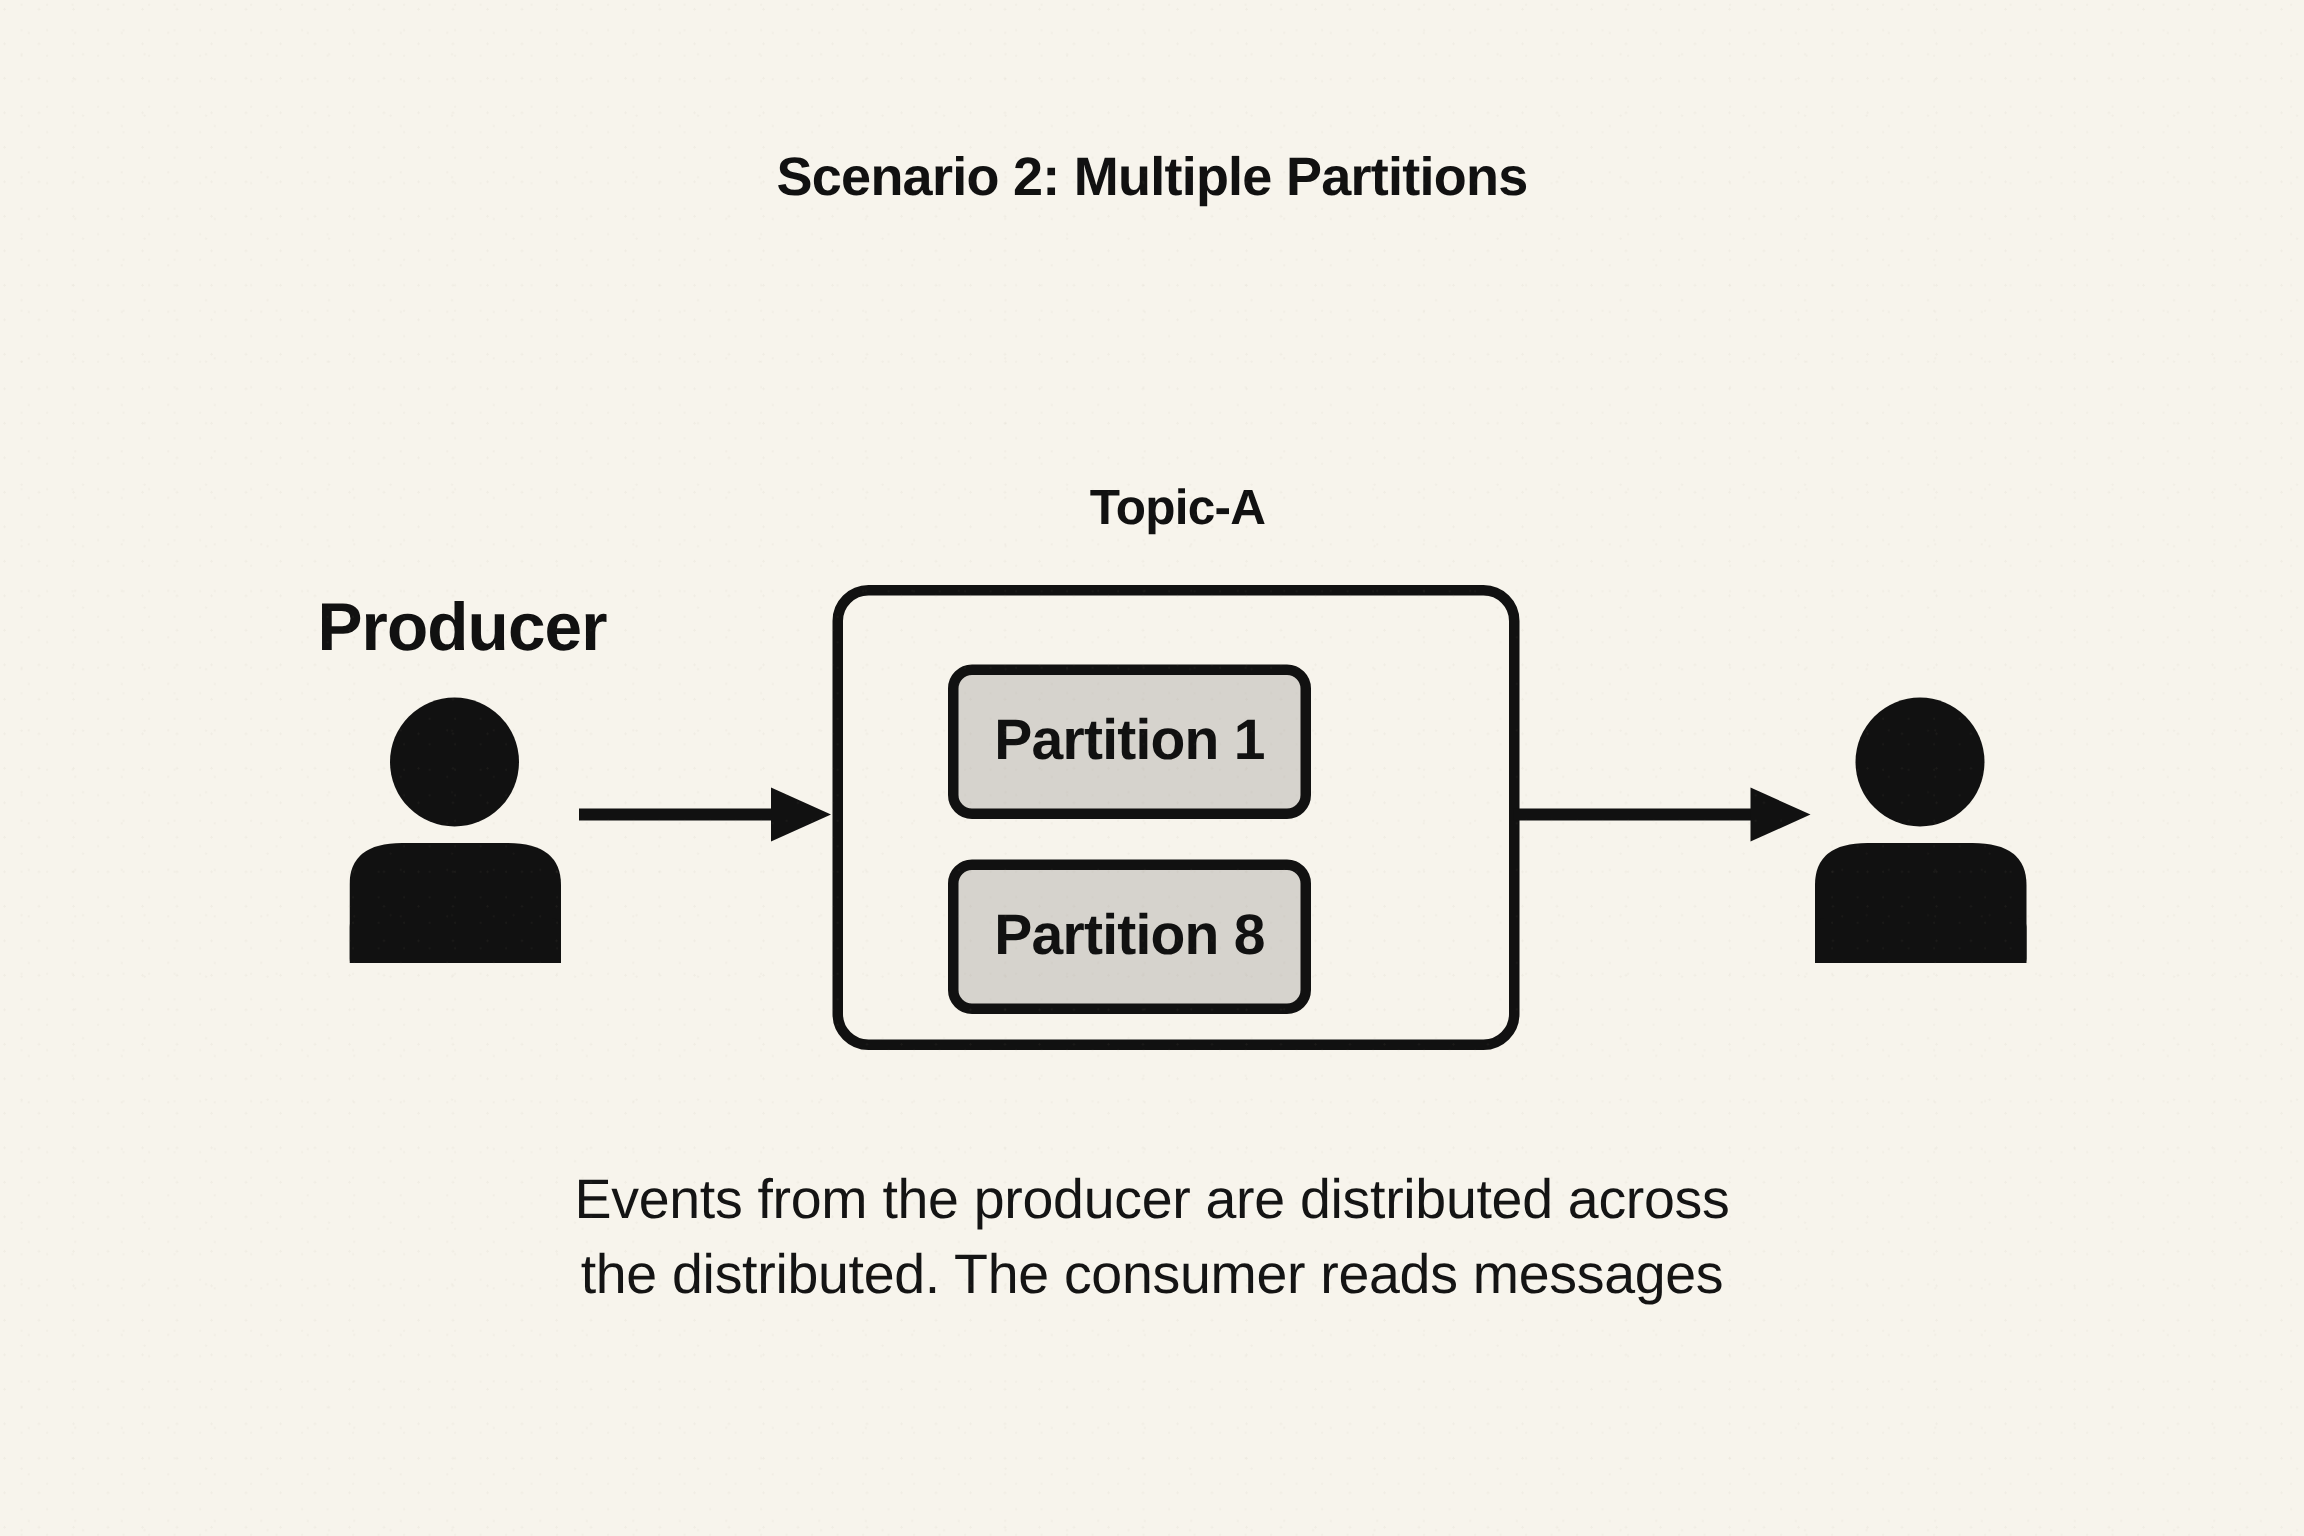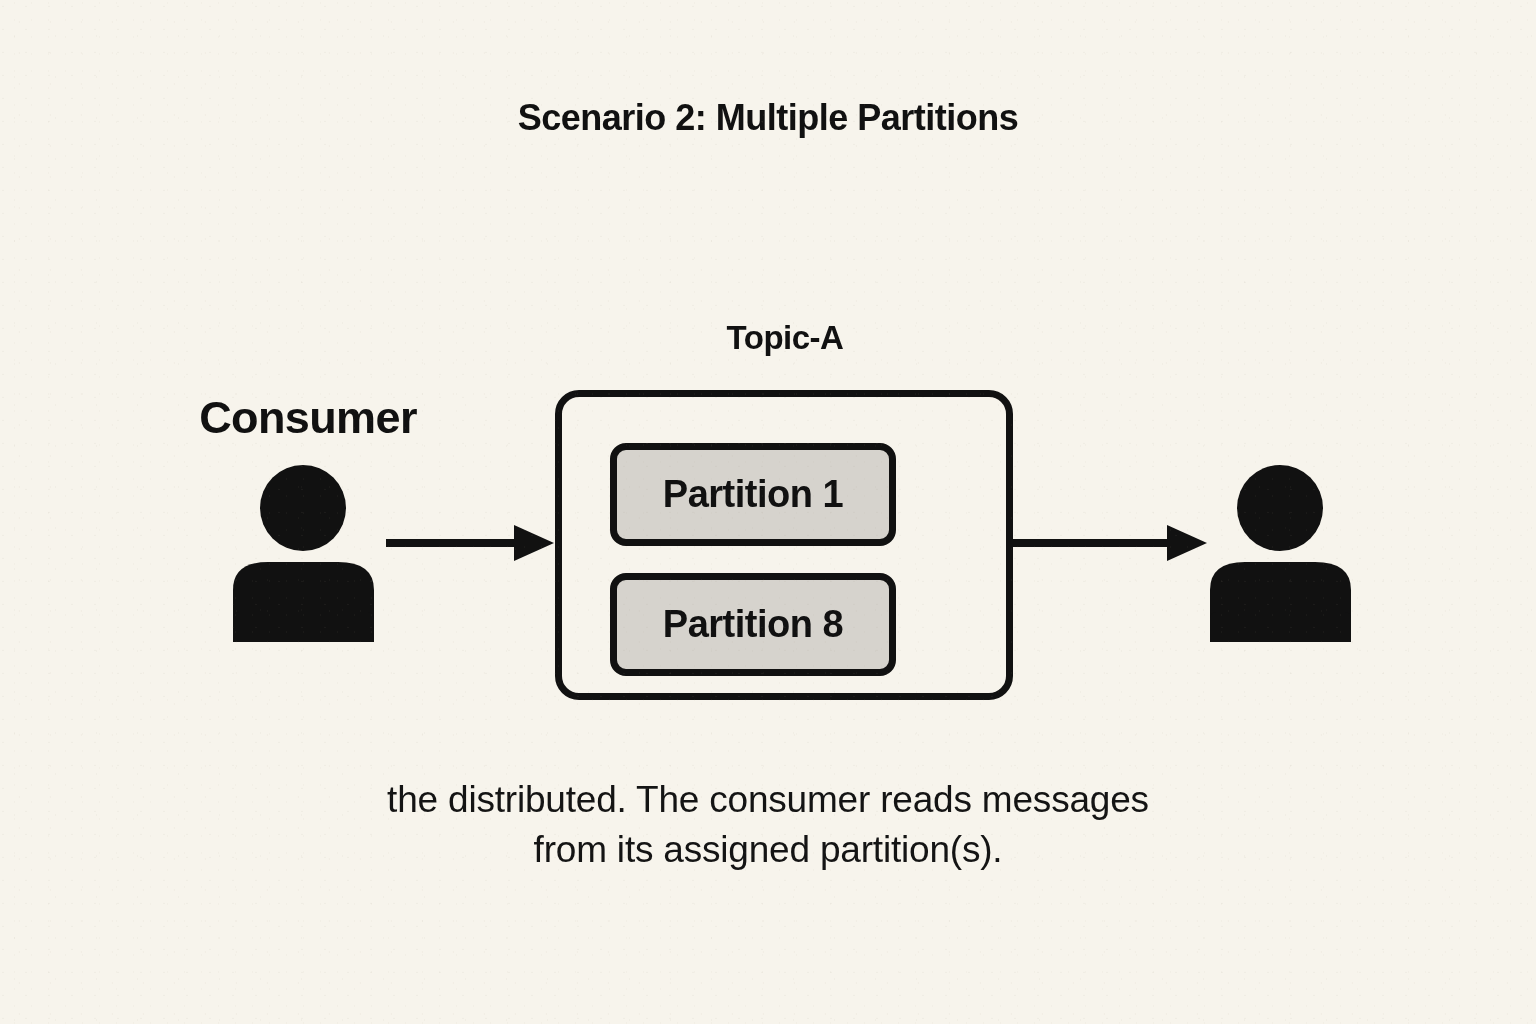--- a/index.html
+++ b/index.html
@@ -97,22 +97,22 @@
     width: 458px;
     height: 310px;
     box-sizing: border-box;
     border: 7px solid #111111;
     border-radius: 24px;
     background: transparent;
   }
 
   
   .partition {
-    left: 610px;
-    width: 286px;
+    left: 632px;
+    width: 242px;
     height: 103px;
     box-sizing: border-box;
     border: 7px solid #111111;
     border-radius: 16px;
     background: #d6d3cd;
     display: flex;
     align-items: center;
     justify-content: center;
   }
   #partition-1 { top: 443px; }
@@ -143,21 +143,21 @@
   }
   .caption-line { display: block; white-space: nowrap; }
 </style>
 </head>
 <body>
 
 <div id="canvas">
 
   <div class="abs" id="title">Scenario 2: Multiple Partitions</div>
 
-  <div class="abs role-label" id="producer-label">Consumer</div>
+  <div class="abs role-label" id="producer-label">Producer</div>
 
   <div class="abs" id="producer-icon">
     <svg class="person" viewBox="0 0 150 180" xmlns="http://www.w3.org/2000/svg">
       <circle cx="70" cy="46" r="43" fill="#111111"></circle>
       <path d="M 0 183 L 0 128 Q 0 100 35 100 L 105 100 Q 141 100 141 128 L 141 183 Q 141 183 141 183 L 0 183 Z" fill="#111111"></path>
       <rect x="0" y="150" width="141" height="33" rx="6" fill="#111111"></rect>
     </svg>
   </div>
 
   <div class="abs" id="arrow-producer">
@@ -189,19 +189,19 @@
 
   <div class="abs" id="consumer-icon">
     <svg class="person" viewBox="0 0 150 180" xmlns="http://www.w3.org/2000/svg">
       <circle cx="70" cy="46" r="43" fill="#111111"></circle>
       <path d="M 0 183 L 0 128 Q 0 100 35 100 L 105 100 Q 141 100 141 128 L 141 183 Q 141 183 141 183 L 0 183 Z" fill="#111111"></path>
       <rect x="0" y="150" width="141" height="33" rx="6" fill="#111111"></rect>
     </svg>
   </div>
 
   <div class="abs" id="caption">
+    <span class="caption-line">Events from the producer are distributed across</span>
     <span class="caption-line">the distributed. The consumer reads messages</span>
-    <span class="caption-line">from its assigned partition(s).</span>
   </div>
 
 </div>
 
 <div id="grain"></div>
 
 </body></html>

